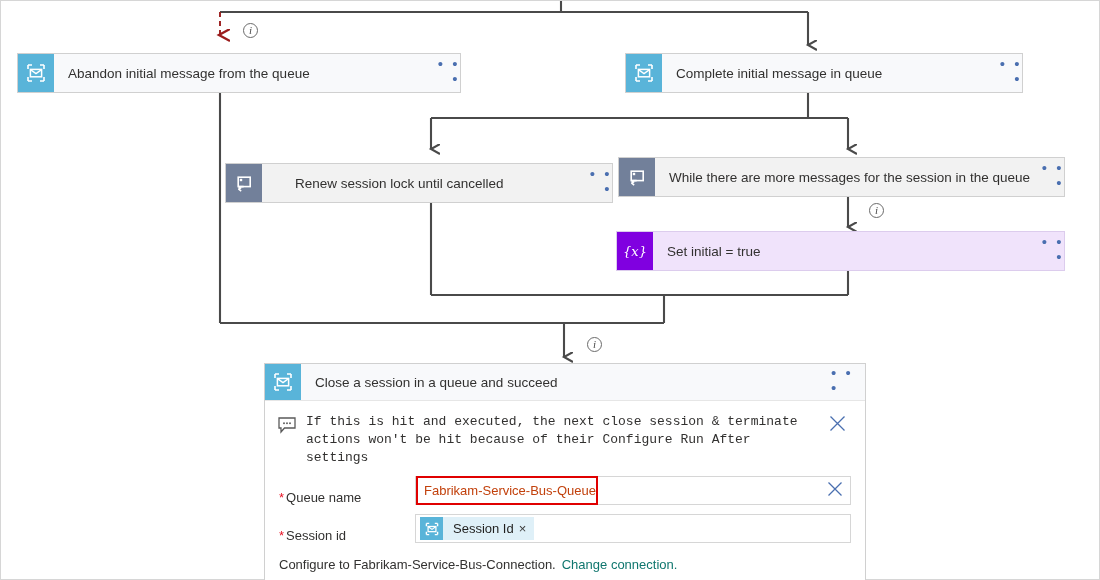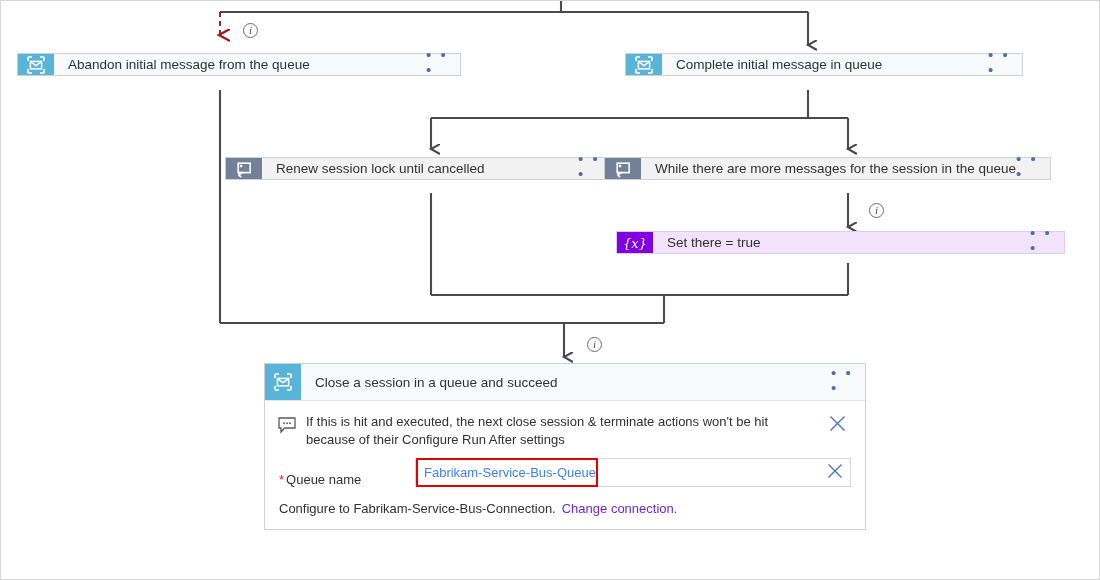--- a/index.html
+++ b/index.html
@@ -29,23 +29,24 @@
     left: 0; top: 0;
     width: 1100px; height: 580px;
     pointer-events: none;
   }
 
   
   .card {
     position: absolute;
     display: flex;
     align-items: stretch;
-    height: 23px;
+    height: 40px;
     border: 1px solid #d0d0d0;
     background: #f8f9fb;
+    text-align: right;
   }
   .card .icon-box {
     width: 36px;
     min-width: 36px;
     display: flex;
     align-items: center;
     justify-content: center;
   }
   .card .card-title {
     flex: 1;
@@ -122,20 +123,21 @@
     display: flex; align-items: center; justify-content: center;
     color: #4a6fb0; letter-spacing: 2.5px; font-size: 15px;
     line-height: 1; padding-bottom: 5px;
   }
   #detail-panel .panel-body { padding: 10px 14px 13px 13px; }
 
   .notice-row {
     display: flex;
     align-items: flex-start;
     margin: 2px 0 9px 0;
+    font-family: Liberation Mono, monospace;
   }
   .notice-row .comment-icon { width: 28px; min-width: 28px; padding-top: 4px; }
   .notice-row .notice-text {
     flex: 1;
     font-size: 13px;
     line-height: 18px;
     color: #323130;
     padding-right: 10px;
   }
   .notice-row .dismiss { width: 22px; min-width: 22px; padding-top: 2px; cursor: pointer; }
@@ -157,21 +159,21 @@
     height: 29px;
     border: 1px solid #d6d6d6;
     background: #ffffff;
     display: flex;
     align-items: center;
     position: relative;
   }
   .field-value {
     font-size: 13px;
     padding-left: 8px;
-    color: #3b82f6;
+    color: #c2410c;
     white-space: nowrap;
   }
   .red-outline {
     position: absolute;
     left: 0px; top: -1px;
     width: 182px; height: 29px;
     border: 2px solid #e00000;
     pointer-events: none;
   }
   .clear-x {
@@ -196,21 +198,21 @@
   }
   .token-chip .chip-text { padding: 0 5px 0 10px; white-space: nowrap; }
   .token-chip .chip-x { padding-right: 8px; color: #3b3b3b; font-size: 13px; cursor: pointer; }
 
   .connection-row {
     font-size: 13px;
     color: #323130;
     padding: 5px 0 0 1px;
   }
   .connection-row a {
-    color: #6d28d9;
+    color: #0f766e;
     text-decoration: none;
     padding-left: 6px;
   }
 </style>
 </head>
 <body>
 
 <div id="canvas">
 
   <svg id="wires" viewBox="0 0 1100 580" width="1100" height="580" xmlns="http://www.w3.org/2000/svg">
@@ -270,53 +272,53 @@
       <svg width="20" height="20" viewBox="0 0 20 20" xmlns="http://www.w3.org/2000/svg">
         <path d="M2,2 L6,2 M2,2 L2,6 M18,2 L14,2 M18,2 L18,6 M2,18 L6,18 M2,18 L2,14 M18,18 L14,18 M18,18 L18,14" stroke="#ffffff" stroke-width="1.6" fill="none"></path>
         <rect x="4.4" y="6.4" width="11.2" height="7.4" fill="none" stroke="#ffffff" stroke-width="1.5"></rect>
         <path d="M4.8,6.9 L10,10.6 L15.2,6.9" fill="none" stroke="#ffffff" stroke-width="1.4"></path>
       </svg>
     </div>
     <div class="card-title">Complete initial message in queue</div>
     <div class="ellipsis">• • •</div>
   </div>
 
-  <div class="card loop" style="left:224px; top:156px; width:388px;">
+  <div class="card loop" style="left:224px; top:162px; width:388px;gap:19px;">
     <div class="icon-box">
       <svg width="20" height="20" viewBox="0 0 20 20" xmlns="http://www.w3.org/2000/svg">
         <rect x="4.2" y="4.2" width="12" height="9.4" fill="none" stroke="#ffffff" stroke-width="1.6"></rect>
         <path d="M9.6,13.6 L5.2,13.6 L5.2,16.2" fill="none" stroke="#ffffff" stroke-width="1.6"></path>
         <path d="M7.2,14.4 L5.0,16.4 L7.2,18.2" fill="none" stroke="#ffffff" stroke-width="1.5"></path>
         <rect x="5.8" y="5.8" width="2.4" height="2.4" fill="#ffffff"></rect>
       </svg>
     </div>
     <div class="card-title">Renew session lock until cancelled</div>
     <div class="ellipsis">• • •</div>
   </div>
 
-  <div class="card loop" style="left:603px; top:156px; width:447px;">
+  <div class="card loop" style="left:617px; top:156px; width:447px;">
     <div class="icon-box">
       <svg width="20" height="20" viewBox="0 0 20 20" xmlns="http://www.w3.org/2000/svg">
         <rect x="4.2" y="4.2" width="12" height="9.4" fill="none" stroke="#ffffff" stroke-width="1.6"></rect>
         <path d="M9.6,13.6 L5.2,13.6 L5.2,16.2" fill="none" stroke="#ffffff" stroke-width="1.6"></path>
         <path d="M7.2,14.4 L5.0,16.4 L7.2,18.2" fill="none" stroke="#ffffff" stroke-width="1.5"></path>
         <rect x="5.8" y="5.8" width="2.4" height="2.4" fill="#ffffff"></rect>
       </svg>
     </div>
     <div class="card-title">While there are more messages for the session in the queue</div>
     <div class="ellipsis">• • •</div>
   </div>
 
   <div class="card variable" style="left:615px; top:230px; width:449px;">
     <div class="icon-box">
       <svg width="24" height="18" viewBox="0 0 24 18" xmlns="http://www.w3.org/2000/svg">
         <text x="12" y="13.6" text-anchor="middle" font-family="DejaVu Serif, serif" font-size="13" font-style="italic" fill="#ffffff">{x}</text>
       </svg>
     </div>
-    <div class="card-title">Set there = true</div>
+    <div class="card-title">Set initial = true</div>
     <div class="ellipsis">• • •</div>
   </div>
 
   <div class="info-badge" style="left:242px; top:22px;">i</div>
   <div class="info-badge" style="left:868px; top:202px;">i</div>
   <div class="info-badge" style="left:586px; top:336px;">i</div>
 
   <div id="detail-panel">
 
     <div class="panel-header">
@@ -358,20 +360,38 @@
           <span class="field-value">Fabrikam-Service-Bus-Queue</span>
           <span class="red-outline"></span>
           <span class="clear-x">
             <svg width="16" height="16" viewBox="0 0 16 16" xmlns="http://www.w3.org/2000/svg">
               <path d="M1.5,1.5 L14.5,14.5 M14.5,1.5 L1.5,14.5" stroke="#4a6fb0" stroke-width="1.25" fill="none"></path>
             </svg>
           </span>
         </div>
       </div>
 
+      <div class="field-row">
+        <div class="field-label">
+          <span class="req-star">*</span><span>Session id</span>
+        </div>
+        <div class="field-control">
+          <span class="token-chip">
+            <span class="chip-icon">
+              <svg width="14" height="14" viewBox="0 0 20 20" xmlns="http://www.w3.org/2000/svg">
+                <path d="M2,2 L6,2 M2,2 L2,6 M18,2 L14,2 M18,2 L18,6 M2,18 L6,18 M2,18 L2,14 M18,18 L14,18 M18,18 L18,14" stroke="#ffffff" stroke-width="2" fill="none"></path>
+                <rect x="4.4" y="6.4" width="11.2" height="7.4" fill="none" stroke="#ffffff" stroke-width="1.8"></rect>
+                <path d="M4.8,6.9 L10,10.6 L15.2,6.9" fill="none" stroke="#ffffff" stroke-width="1.6"></path>
+              </svg>
+            </span>
+            <span class="chip-text">Session Id</span>
+            <span class="chip-x">×</span>
+          </span>
+        </div>
+      </div>
 
       <div class="connection-row">
         <span>Configure to Fabrikam-Service-Bus-Connection.</span><a href="#">Change connection.</a>
       </div>
 
     </div>
   </div>
 
 </div>
 

